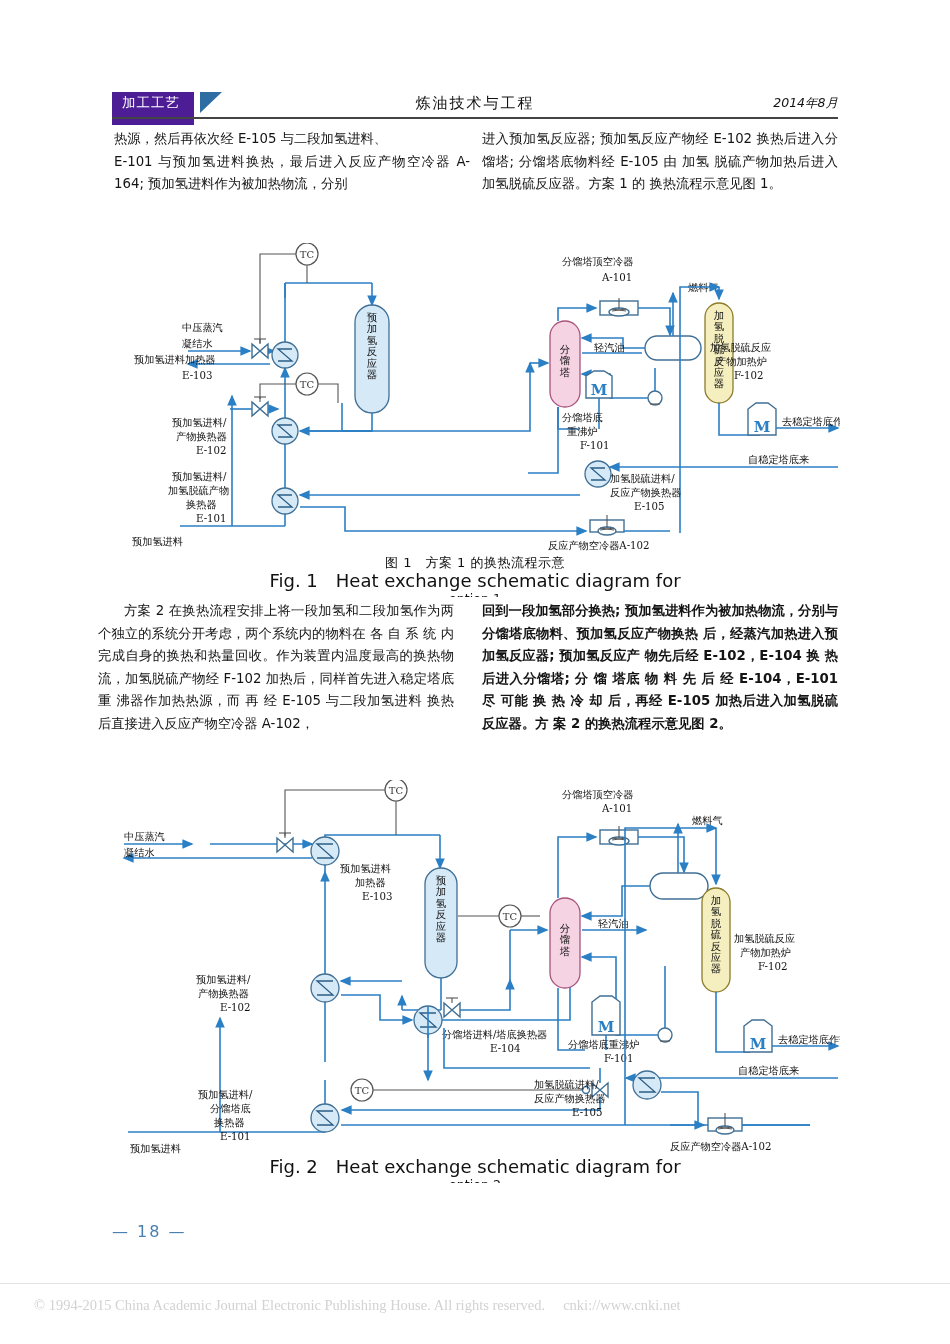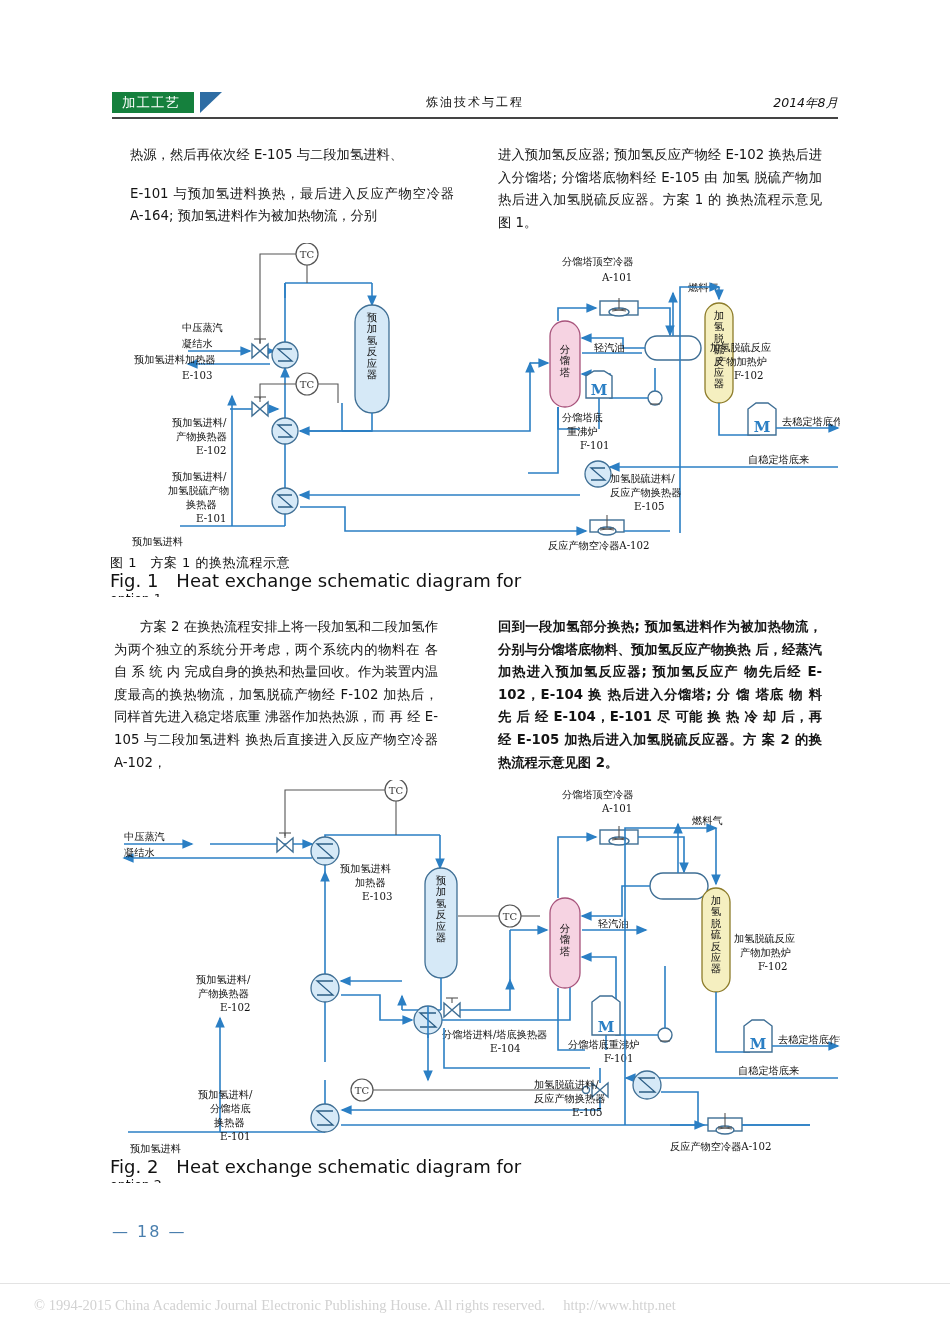--- a/index.html
+++ b/index.html
@@ -21,23 +21,23 @@
     position: absolute;
     left: 112px;
     top: 92px;
     width: 726px;
     height: 30px;
   }
   .hdr-tag {
     position: absolute;
     left: 0;
     top: 0;
-    height: 21px;
+    height: 33px;
     padding: 0 14px 0 10px;
-    background: #15803d;
+    background: #4c1d95;
     color: #ffffff;
     font-size: 13.5px;
     line-height: 21px;
     letter-spacing: 1px;
     font-family: Liberation Serif, serif;
     white-space: nowrap;
   }
   .hdr-tag-tail {
     position: absolute;
     left: 88px;
@@ -46,21 +46,21 @@
     height: 0;
     border-top: 21px solid #2e6da4;
     border-right: 22px solid transparent;
   }
   .hdr-center {
     position: absolute;
     left: 0;
     top: 2px;
     width: 726px;
     text-align: center;
-    font-size: 12px;
+    font-size: 15px;
     letter-spacing: 2px;
     color: #111;
     font-family: "DejaVu Sans", sans-serif;
   }
   .hdr-right {
     position: absolute;
     right: 0;
     top: 3px;
     font-size: 12.5px;
     color: #111;
@@ -78,39 +78,39 @@
 
   
   .col {
     position: absolute;
     font-size: 13.3px;
     line-height: 22.6px;
     font-family: "DejaVu Sans", sans-serif;
     color: #141414;
     text-align: justify;
   }
-  .col p { margin: 16px; }
+  .col p { margin: 0; }
   .col .indent { text-indent: 26px; }
 
   #col-1a { left: 114px; top: 128px; width: 356px; }
   #col-1b { left: 482px; top: 128px; width: 356px; }
   #col-2a { left: 98px; top: 600px; width: 356px; }
   #col-2b { left: 482px; top: 600px; width: 356px; font-weight: bold; }
 
   
   .figure {
     position: absolute;
   }
   #figure-1 { left: 110px; top: 243px; width: 730px; height: 310px; }
   #figure-2 { left: 110px; top: 780px; width: 730px; height: 385px; }
 
   .fig-caption {
     position: absolute;
     width: 730px;
-    text-align: left;
+    text-align: center;
     font-family: "DejaVu Sans", sans-serif;
     color: #111;
   }
   #caption-1 { left: 110px; top: 553px; }
   #caption-2 { left: 110px; top: 1158px; }
   .cap-cn { font-size: 13px; line-height: 19px; letter-spacing: .5px;}
   .cap-en { font-size: 18px; line-height: 18px; }
   .cap-clip {
     height: 7px;
     overflow: hidden;
@@ -580,14 +580,14 @@
 </div>
 
 <div class="fig-caption" id="caption-2">
   <div class="cap-en">Fig. 2　Heat exchange schematic diagram for</div>
   <div class="cap-clip">option 2</div>
 </div>
 
 <div class="page-number">— 18 —</div>
 <div class="footer-rule"></div>
 <div class="footer-note">
-  <span>© 1994-2015 China Academic Journal Electronic Publishing House. All rights reserved.</span><span class="url">http://www.http.net</span>
+  <span>© 1994-2015 China Academic Journal Electronic Publishing House. All rights reserved.</span><span class="url">cnki://www.cnki.net</span>
 </div>
 
 </body></html>

